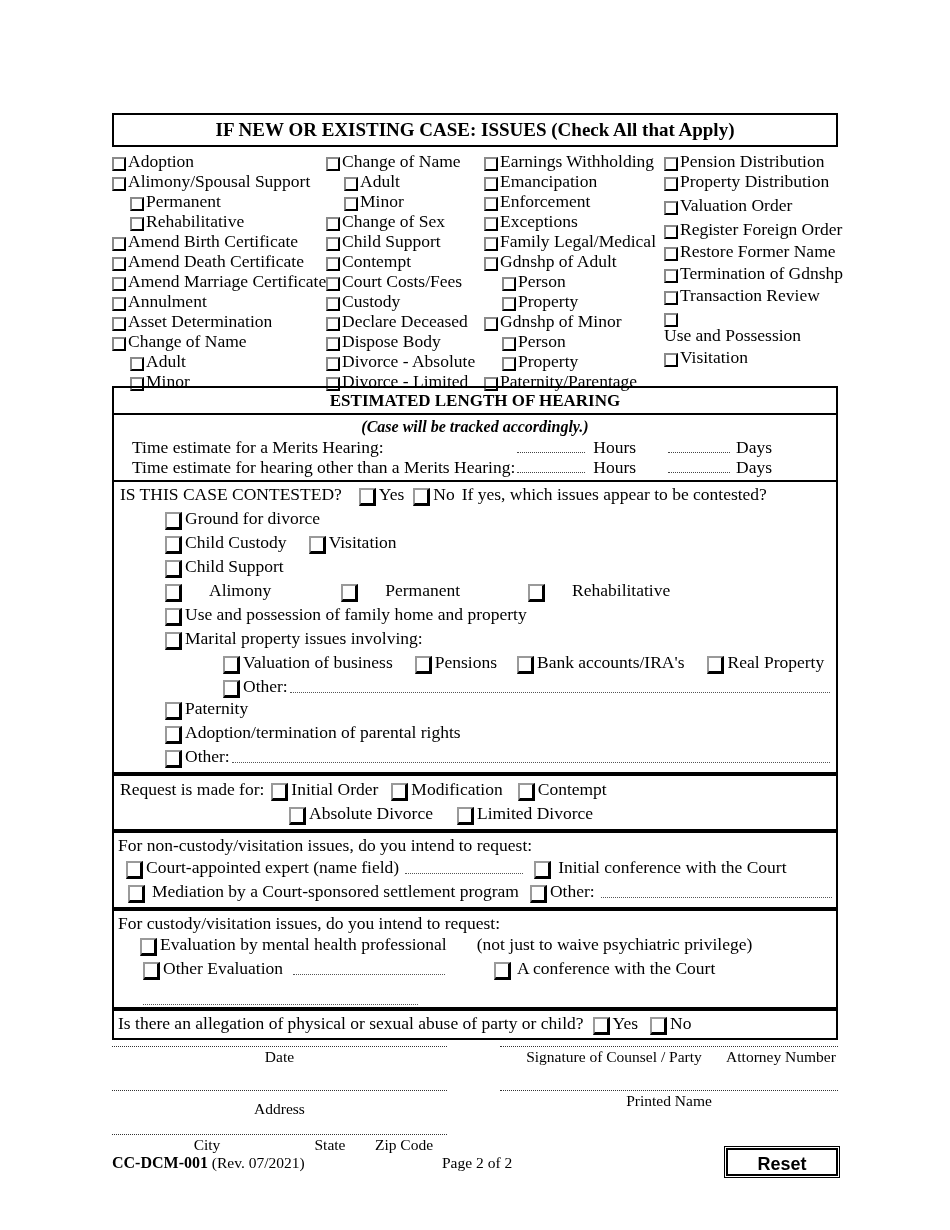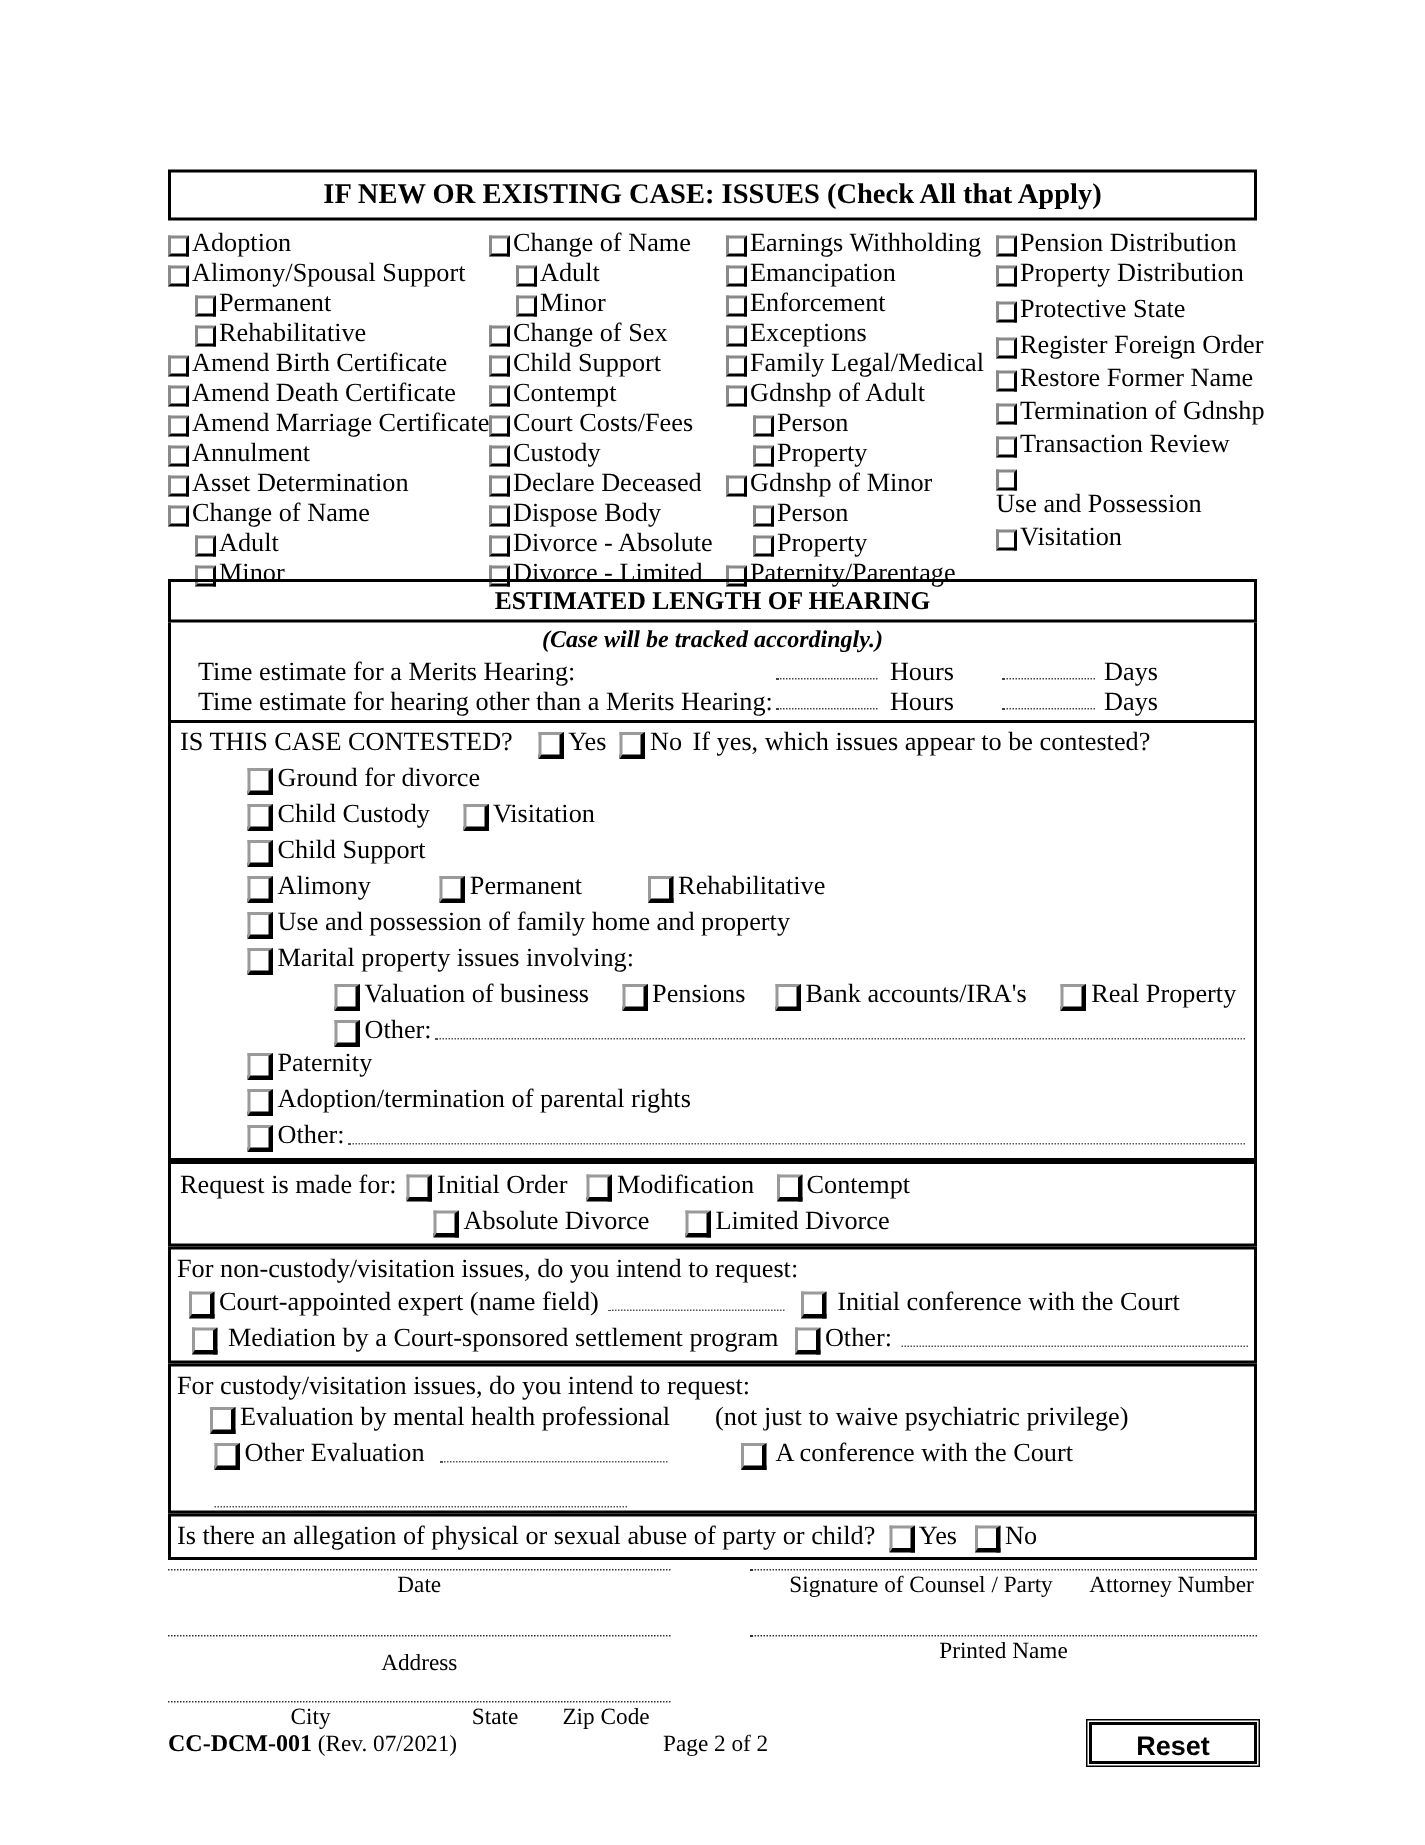--- a/index.html
+++ b/index.html
@@ -349,21 +349,21 @@
       <div class="cb-row">
           <span class="cb"></span>
           <span class="cb-lbl">Pension Distribution</span>
         </div>
       <div class="cb-row">
           <span class="cb"></span>
           <span class="cb-lbl">Property Distribution</span>
         </div>
       <div class="cb-row" style="margin-top:6px;">
           <span class="cb"></span>
-          <span class="cb-lbl">Protective State</span>
+          <span class="cb-lbl">Valuation Order</span>
         </div>
       <div class="cb-row" style="margin-top:6px;">
           <span class="cb"></span>
           <span class="cb-lbl">Register Foreign Order</span>
         </div>
       <div class="cb-row" style="margin-top:4px;">
           <span class="cb"></span>
           <span class="cb-lbl">Restore Former Name</span>
         </div>
       <div class="cb-row" style="margin-top:4px;">
@@ -429,21 +429,21 @@
         <span>Child Custody</span>
         <span class="cb big" style="margin-left:22px;"></span>
         <span>Visitation</span>
       </div>
 
       <div class="row" style="padding-left:45px; margin-top:3px;">
         <span class="cb big"></span>
         <span>Child Support</span>
       </div>
 
-      <div class="row" style="padding-left:45px; margin-top:3px;">
+      <div class="row" style="padding-left:45px; margin-top:3px;gap:24px;">
         <span class="cb big"></span>
         <span>Alimony</span>
         <span class="cb big" style="margin-left:46px;"></span>
         <span>Permanent</span>
         <span class="cb big" style="margin-left:44px;"></span>
         <span>Rehabilitative</span>
       </div>
 
       <div class="row" style="padding-left:45px; margin-top:3px;">
         <span class="cb big"></span>

